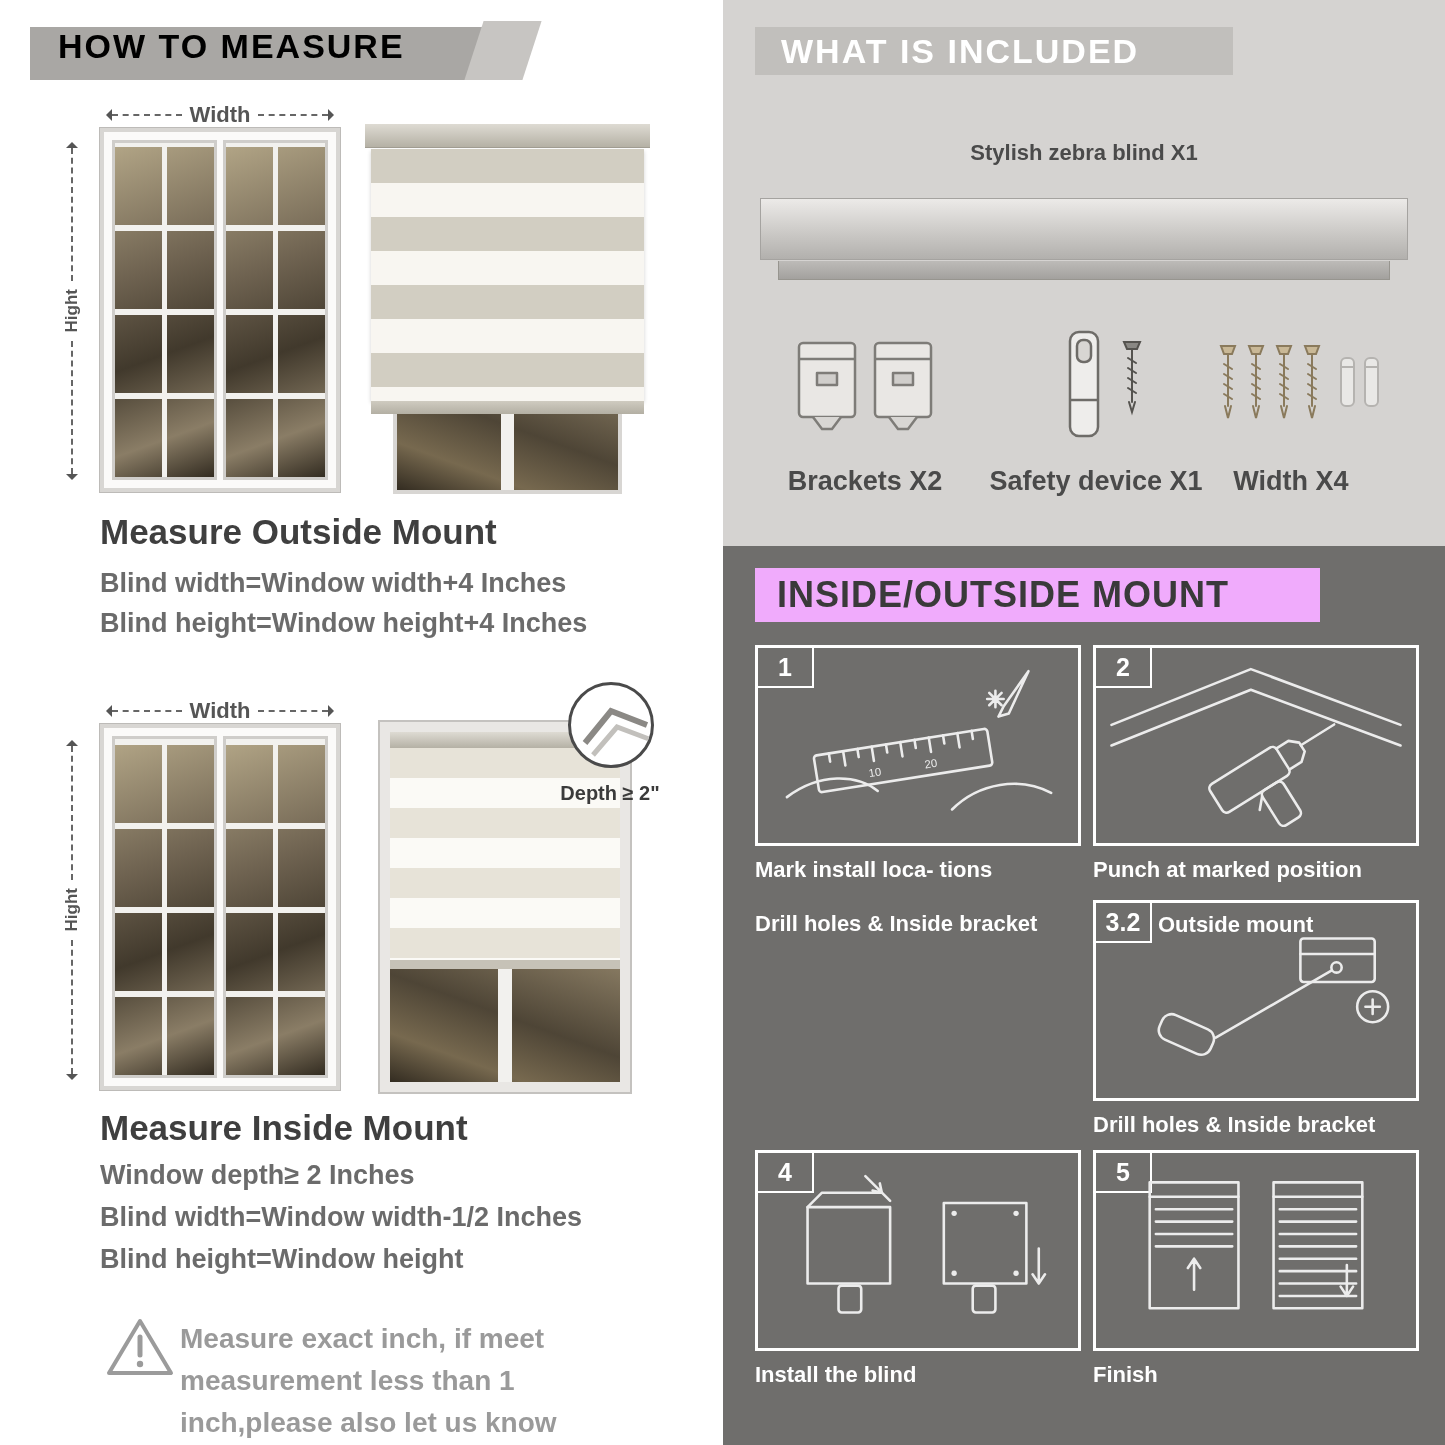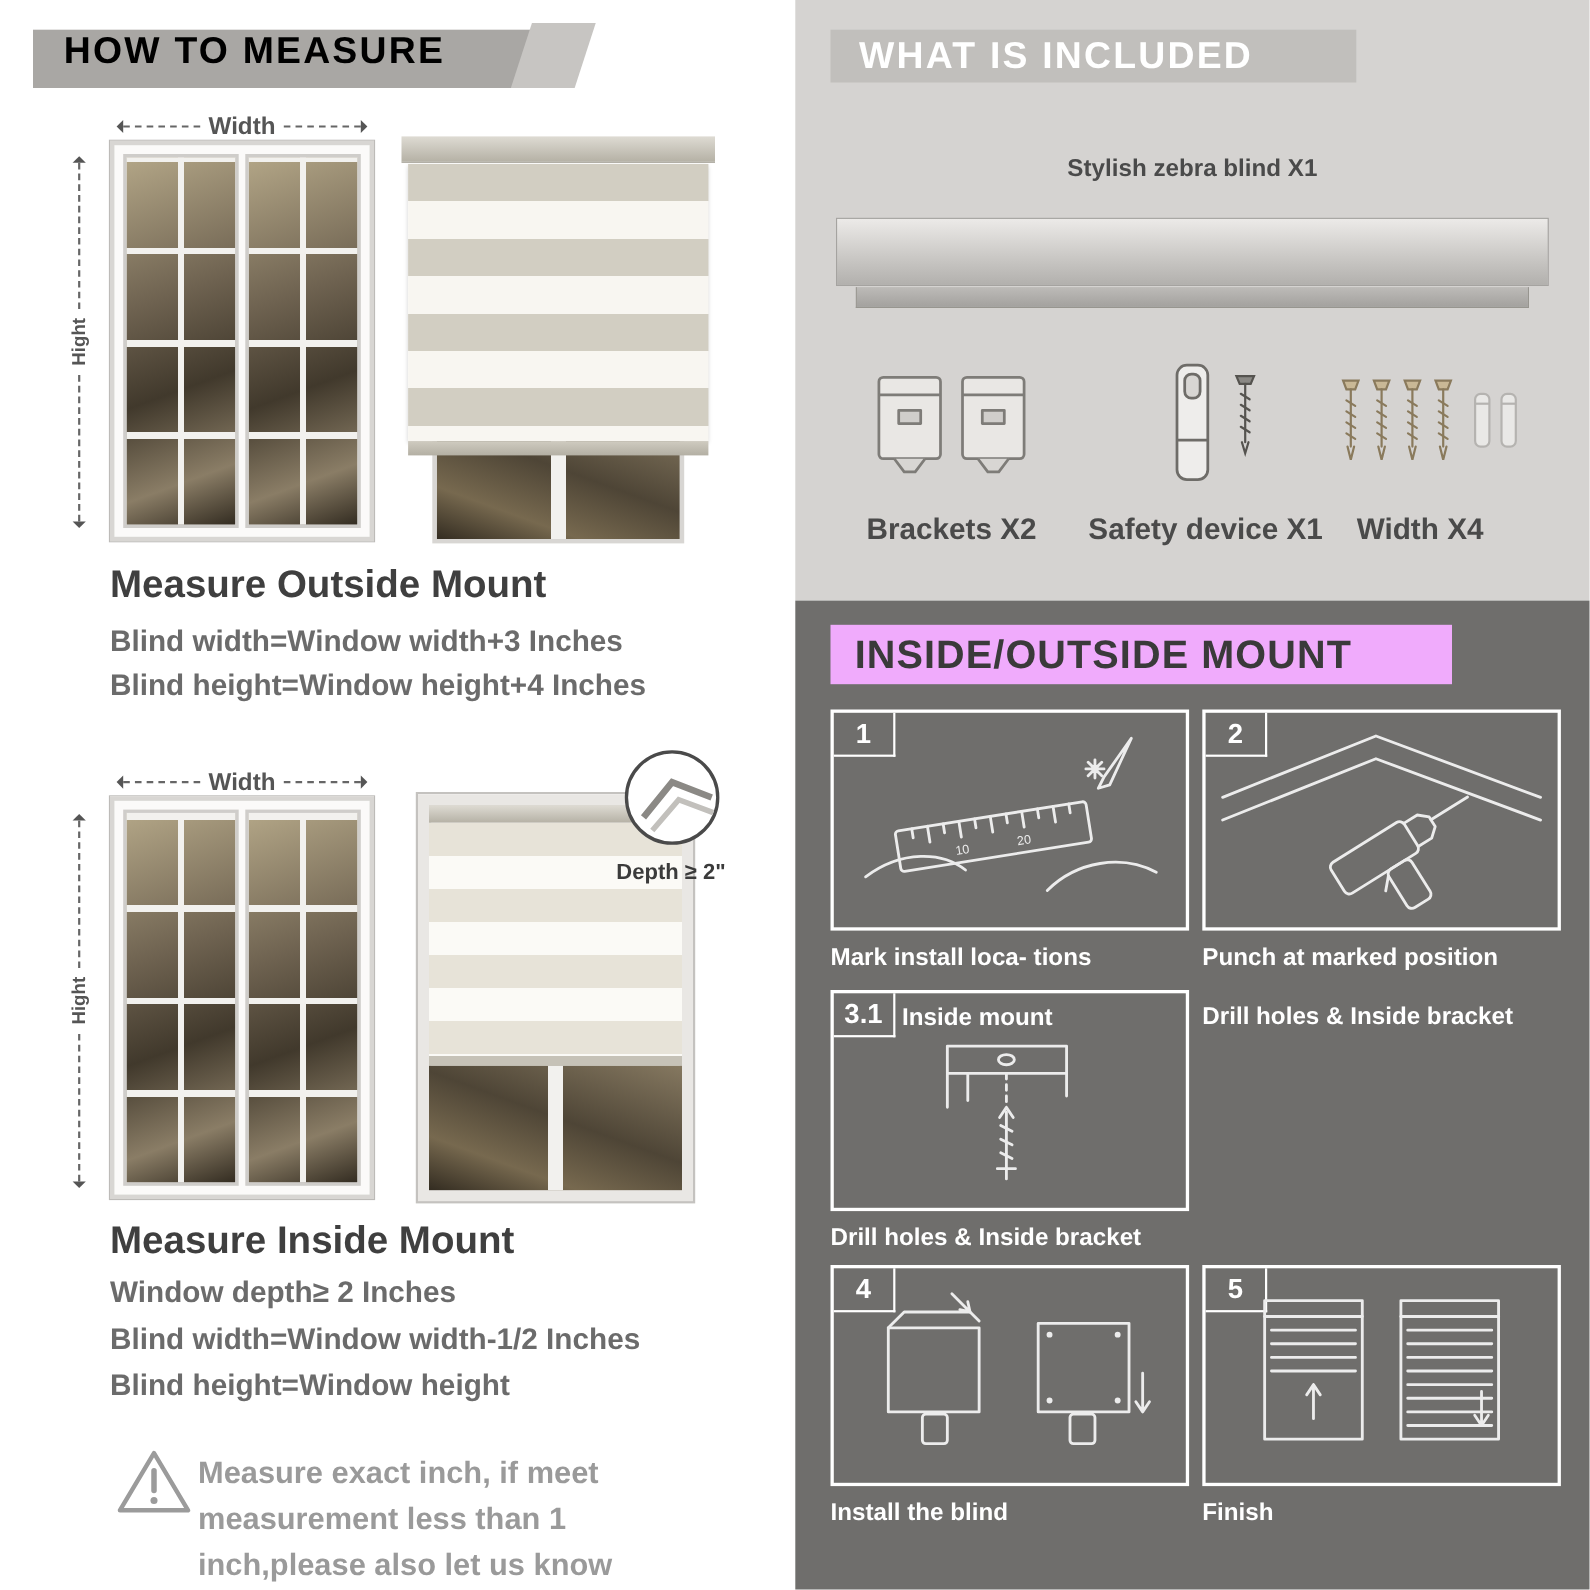--- a/index.html
+++ b/index.html
@@ -124,21 +124,21 @@
   <div class="sash"></div>
 </div>
 <div class="abs" style="left:365px;top:124px;width:285px;height:370px;">
   <div class="abs mini-window" style="left:28px;right:28px;bottom:0;height:118px;"></div>
   <div class="abs bo-cassette"></div>
   <div class="abs bo-body"></div>
   <div class="abs bo-rail"></div>
 </div>
 
 <div class="abs section-title" style="left:100px;top:512px;">Measure Outside Mount</div>
-<div class="abs spec-line" style="left:100px;top:568px;">Blind width=Window width+3 Inches</div>
+<div class="abs spec-line" style="left:100px;top:568px;">Blind width=Window width+4 Inches</div>
 <div class="abs spec-line" style="left:100px;top:608px;">Blind height=Window height+4 Inches</div>
 
 <div class="abs h-arrow" style="left:100px;top:698px;width:240px;">
   <span class="ah l"></span>
     <span class="dash"></span>
   <span class="lbl">Width</span>
   <span class="dash"></span>
     <span class="ah r"></span>
 </div>
 <div class="abs v-arrow" style="left:62px;top:734px;height:352px;">
@@ -282,38 +282,39 @@
         <line x1="206" y1="114" x2="244" y2="114"></line>
         <rect x="148" y="132" width="24" height="40" rx="5"></rect>
         <path d="M148,136 l-9,10"></path>
       </g>
     </svg>
   </div>
   <div class="step-caption">Punch at  marked position</div>
 </div>
 
 <div class="abs" style="left:755px;top:900px;width:320px;">
-  <div class="step-box">
-    <div class="step-num">3.1</div>
-    <div class="step-title">Inside mount</div>
-    <svg class="step-art" viewBox="0 0 310 180">
-      <path d="M100,42 h105 v24 h-105 z"></path>
-      <path d="M100,66 v30 M205,66 v20 M118,66 v24"></path>
-      <ellipse cx="152" cy="54" rx="7" ry="4.5"></ellipse>
-      <line class="dash" x1="152" y1="66" x2="152" y2="92"></line>
-      <path d="M152,96 l-6,9 M152,96 l6,9"></path>
-      <line x1="152" y1="100" x2="152" y2="150"></line>
-      <path d="M147,112 l10,5 M147,124 l10,5 M147,136 l10,5"></path>
-      <path d="M144,150 h16 M152,150 v9"></path>
-    </svg>
-  </div>
   <div class="step-caption">Drill holes &amp;  Inside bracket</div>
 </div>
 
 <div class="abs" style="left:1093px;top:900px;width:320px;">
+  <div class="step-box">
+    <div class="step-num">3.2</div>
+    <div class="step-title">Outside mount</div>
+    <svg class="step-art" viewBox="0 0 310 180">
+      <rect x="198" y="30" width="72" height="42" rx="3"></rect>
+      <line x1="198" y1="45" x2="270" y2="45"></line>
+      <circle cx="233" cy="58" r="5"></circle>
+      <line x1="228" y1="61" x2="116" y2="126"></line>
+      <g transform="rotate(24 110 134)">
+        <rect x="58" y="120" width="54" height="26" rx="10"></rect>
+      </g>
+      <circle cx="268" cy="96" r="15"></circle>
+      <path d="M261,96 h14 M268,89 v14"></path>
+    </svg>
+  </div>
   <div class="step-caption">Drill holes &amp;  Inside bracket</div>
 </div>
 
 <div class="abs" style="left:755px;top:1150px;width:320px;">
   <div class="step-box">
     <div class="step-num">4</div>
     <svg class="step-art" viewBox="0 0 310 180">
       <path d="M48,48 l14,-14 h58 l8,8"></path>
       <rect x="48" y="48" width="80" height="74"></rect>
       <path d="M104,18 l16,16 M120,34 l-9,-2 M120,34 l-2,-9"></path>

